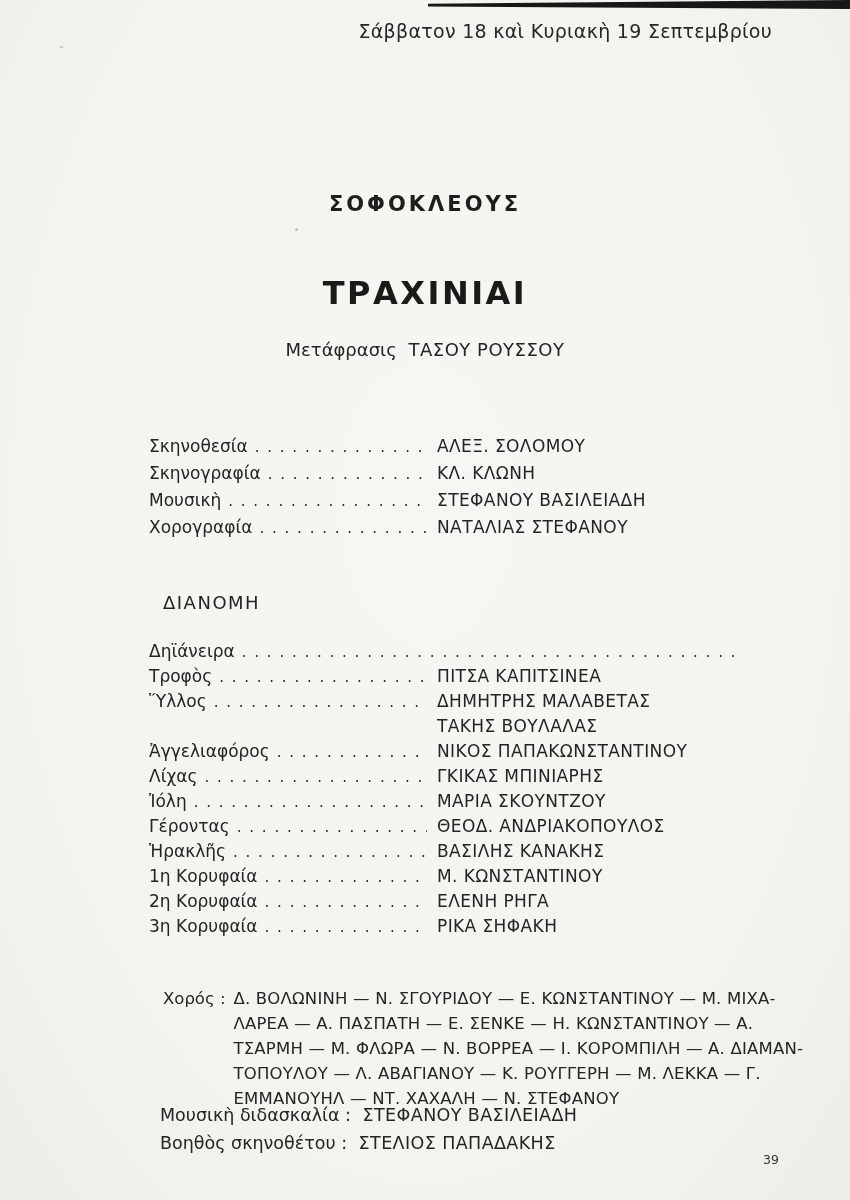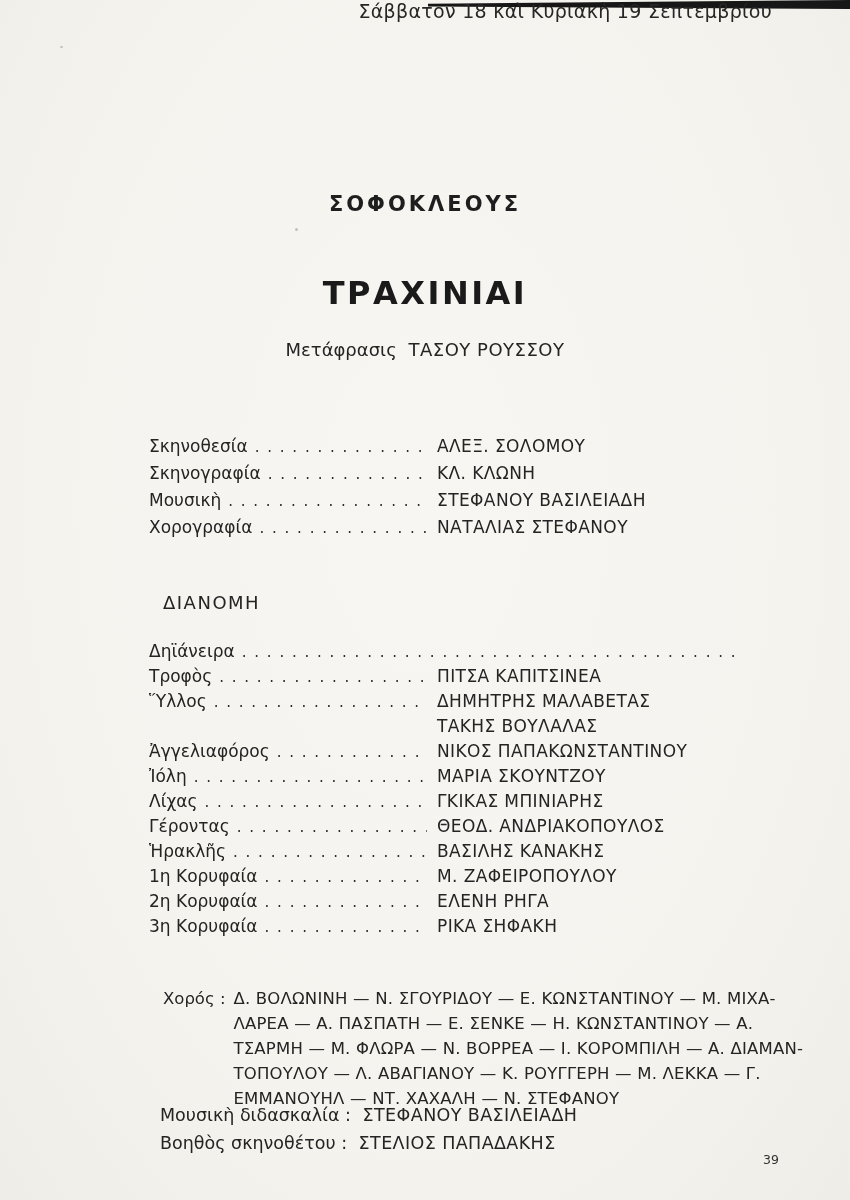--- a/index.html
+++ b/index.html
@@ -15,21 +15,21 @@
   .scan-edge{
     position:absolute;top:0;left:428px;width:422px;height:9px;
     background:#171717;
     clip-path:polygon(0 42%, 100% 0, 100% 100%, 0 72%);
   }
   .speck{position:absolute;background:#c3c1bb;border-radius:50%;}
   .speck.s1{left:60px;top:46px;width:3px;height:2px;}
   .speck.s2{left:295px;top:228px;width:3px;height:3px;}
 
   .date-line{
-    position:absolute;top:0;right:78px;
+    position:absolute;top:20px;right:78px;
     font-size:19px;letter-spacing:0.3px;color:#262626;
   }
   .author{
     position:absolute;top:192px;left:0;width:100%;text-align:center;
     font-size:21px;font-weight:bold;letter-spacing:3px;color:#1e1e1e;
   }
   .title{
     position:absolute;top:258px;left:0;width:100%;text-align:center;
     font-size:32px;font-weight:bold;letter-spacing:2.5px;color:#1a1a1a;margin-top:16px;
   }
@@ -141,43 +141,43 @@
     </div>
     <div class="row second-name">
       <span class="name">ΤΑΚΗΣ ΒΟΥΛΑΛΑΣ</span>
     </div>
     <div class="row">
       <span class="role">Ἀγγελιαφόρος</span>
       <span class="dots"></span>
       <span class="name">ΝΙΚΟΣ ΠΑΠΑΚΩΝΣΤΑΝΤΙΝΟΥ</span>
     </div>
     <div class="row">
+      <span class="role">Λίχας</span>
+      <span class="dots"></span>
+      <span class="name">ΓΚΙΚΑΣ ΜΠΙΝΙΑΡΗΣ</span>
+    </div>
+    <div class="row">
       <span class="role">Ἰόλη</span>
       <span class="dots"></span>
       <span class="name">ΜΑΡΙΑ ΣΚΟΥΝΤΖΟΥ</span>
     </div>
     <div class="row">
-      <span class="role">Λίχας</span>
-      <span class="dots"></span>
-      <span class="name">ΓΚΙΚΑΣ ΜΠΙΝΙΑΡΗΣ</span>
-    </div>
-    <div class="row">
       <span class="role">Γέροντας</span>
       <span class="dots"></span>
       <span class="name">ΘΕΟΔ. ΑΝΔΡΙΑΚΟΠΟΥΛΟΣ</span>
     </div>
     <div class="row">
       <span class="role">Ἡρακλῆς</span>
       <span class="dots"></span>
       <span class="name">ΒΑΣΙΛΗΣ ΚΑΝΑΚΗΣ</span>
     </div>
     <div class="row">
       <span class="role">1η Κορυφαία</span>
       <span class="dots"></span>
-      <span class="name">Μ. ΖΑΦΕΙΡΟΠΟΥΛΟΥ</span>
+      <span class="name">Μ. ΚΩΝΣΤΑΝΤΙΝΟΥ</span>
     </div>
     <div class="row">
       <span class="role">2η Κορυφαία</span>
       <span class="dots"></span>
       <span class="name">ΕΛΕΝΗ ΡΗΓΑ</span>
     </div>
     <div class="row">
       <span class="role">3η Κορυφαία</span>
       <span class="dots"></span>
       <span class="name">ΡΙΚΑ ΣΗΦΑΚΗ</span>

